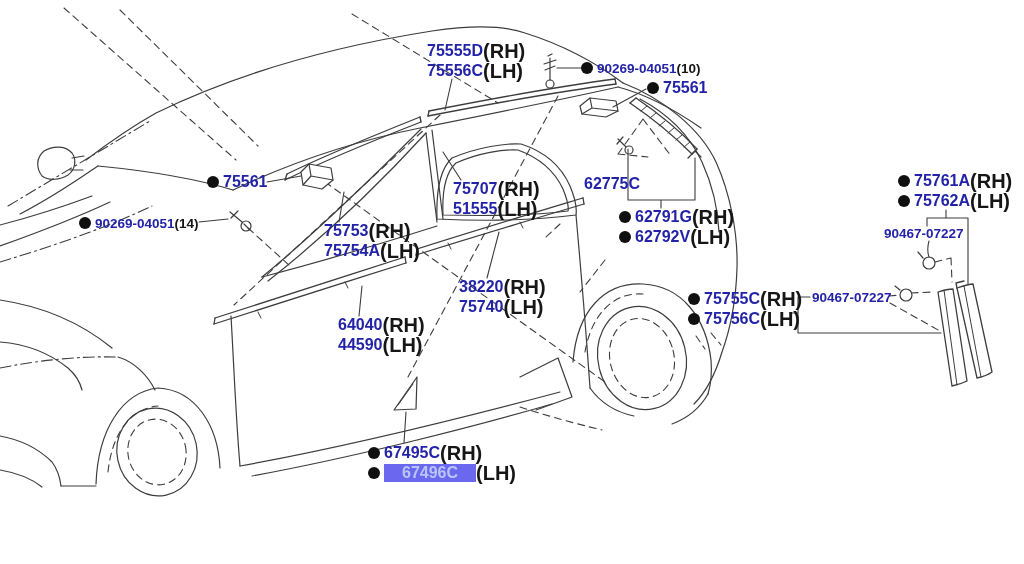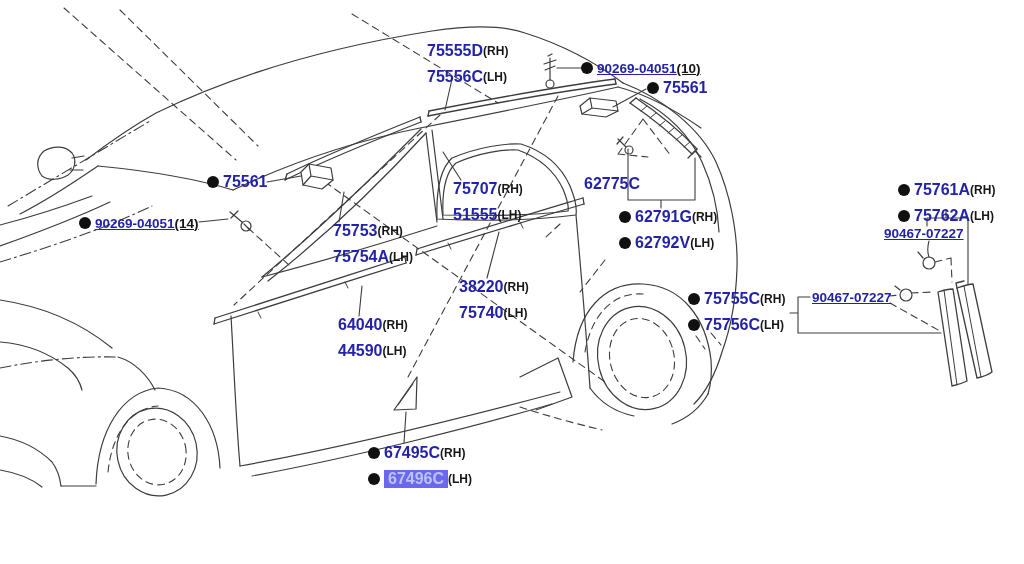--- a/index.html
+++ b/index.html
@@ -1,25 +1,25 @@
 <!DOCTYPE html>
 <html><head>
 <meta charset="utf-8">
 <style>
   html,body{margin:0;padding:0;background:#e9e9e9;}
   #stage{position:relative;width:1024px;height:564px;background:#ffffff;overflow:hidden;
          font-family:"Liberation Sans","DejaVu Sans",sans-serif;}
   #art{position:absolute;left:0;top:0;}
-  .lbl{position:absolute;display:flex;flex-direction:column;gap:8px;}
+  .lbl{position:absolute;display:flex;flex-direction:column;gap:2px;}
   .row{display:flex;align-items:center;white-space:nowrap;height:18px;}
   .dot{width:12px;height:12px;border-radius:50%;background:#101010;margin-right:4px;flex:0 0 auto;}
   .num{color:#2323a8;font-weight:700;font-size:16px;letter-spacing:0px;}
-  .sfx{color:#161616;font-weight:700;font-size:12px;}
-  .sm .num,.sm .sfx{font-size:13.5px;text-decoration:underline;}
-  .hl{background:#6b68ef;color:#b9c5f7;padding:0 4px;}
+  .sfx{color:#161616;font-weight:700;font-size:20px;}
+  .sm .num,.sm .sfx{font-size:13.5px;}
+  .hl{background:#6b68ef;color:#b9c5f7;padding:0 18px;}
 </style>
 </head>
 <body>
 
 <div id="stage">
 
 <svg id="art" width="1024" height="564" viewBox="0 0 1024 564" fill="none" stroke="#3d3d3d" stroke-width="1.2" stroke-linecap="round" stroke-linejoin="round">
 
   <g>
     <path d="M86,160 C120,134 140,122 156,113 C240,72 330,47 432,31 C472,25 505,26 525,33 C560,44 595,62 623,83"></path>
@@ -224,21 +224,21 @@
   <div class="row">
         <span class="num">75707</span>
         <span class="sfx">(RH)</span>
       </div>
   <div class="row">
         <span class="num">51555</span>
         <span class="sfx">(LH)</span>
       </div>
 </div>
 
-<div class="lbl" style="left:333px;top:222px">
+<div class="lbl" style="left:324px;top:222px">
   <div class="row">
         <span class="num">75753</span>
         <span class="sfx">(RH)</span>
       </div>
   <div class="row">
         <span class="num">75754A</span>
         <span class="sfx">(LH)</span>
       </div>
 </div>
 
@@ -289,21 +289,21 @@
         <span class="num">67495C</span>
         <span class="sfx">(RH)</span>
       </div>
   <div class="row">
         <span class="dot"></span>
         <span class="num hl">67496C</span>
         <span class="sfx">(LH)</span>
       </div>
 </div>
 
-<div class="lbl" style="left:898px;top:181px">
+<div class="lbl" style="left:898px;top:172px">
   <div class="row">
         <span class="dot"></span>
         <span class="num">75761A</span>
         <span class="sfx">(RH)</span>
       </div>
   <div class="row">
         <span class="dot"></span>
         <span class="num">75762A</span>
         <span class="sfx">(LH)</span>
       </div>

